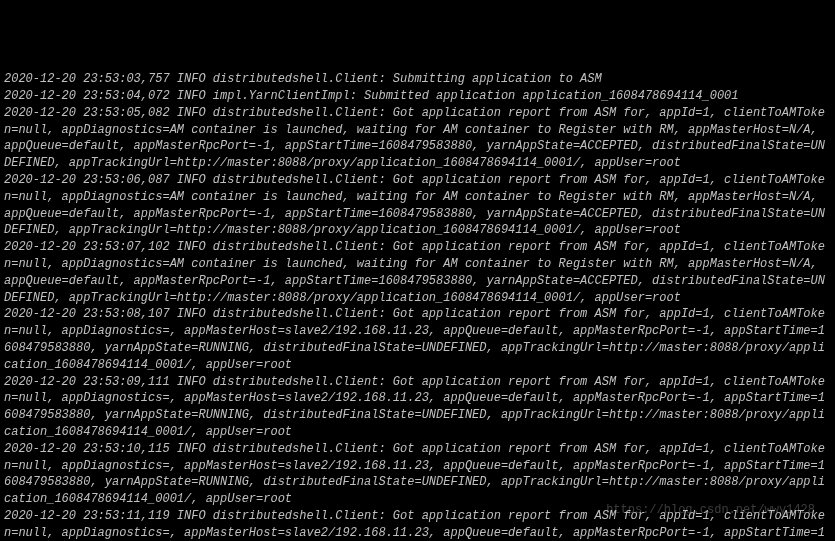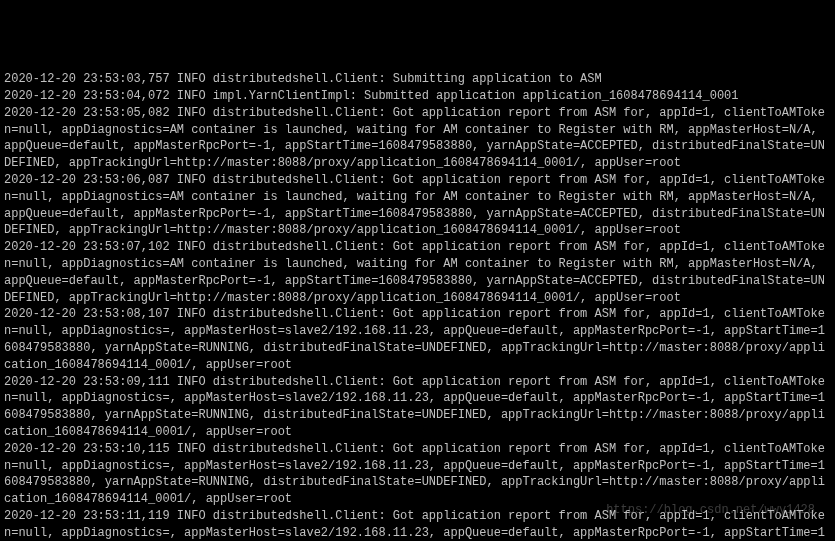--- a/index.html
+++ b/index.html
@@ -15,20 +15,21 @@
       line-height: 1.4;
       padding: 4px;
       width: 835px;
       height: 541px;
       overflow: hidden;
       white-space: pre-wrap;
       word-break: break-all;
     }
     .log-line {
       display: block;
+      font-style: italic;
     }
     .watermark {
       position: absolute;
       right: 20px;
       bottom: 22px;
       color: rgba(200, 200, 200, 0.3);
       font-size: 12px;
       pointer-events: none;
     }
   </style>

